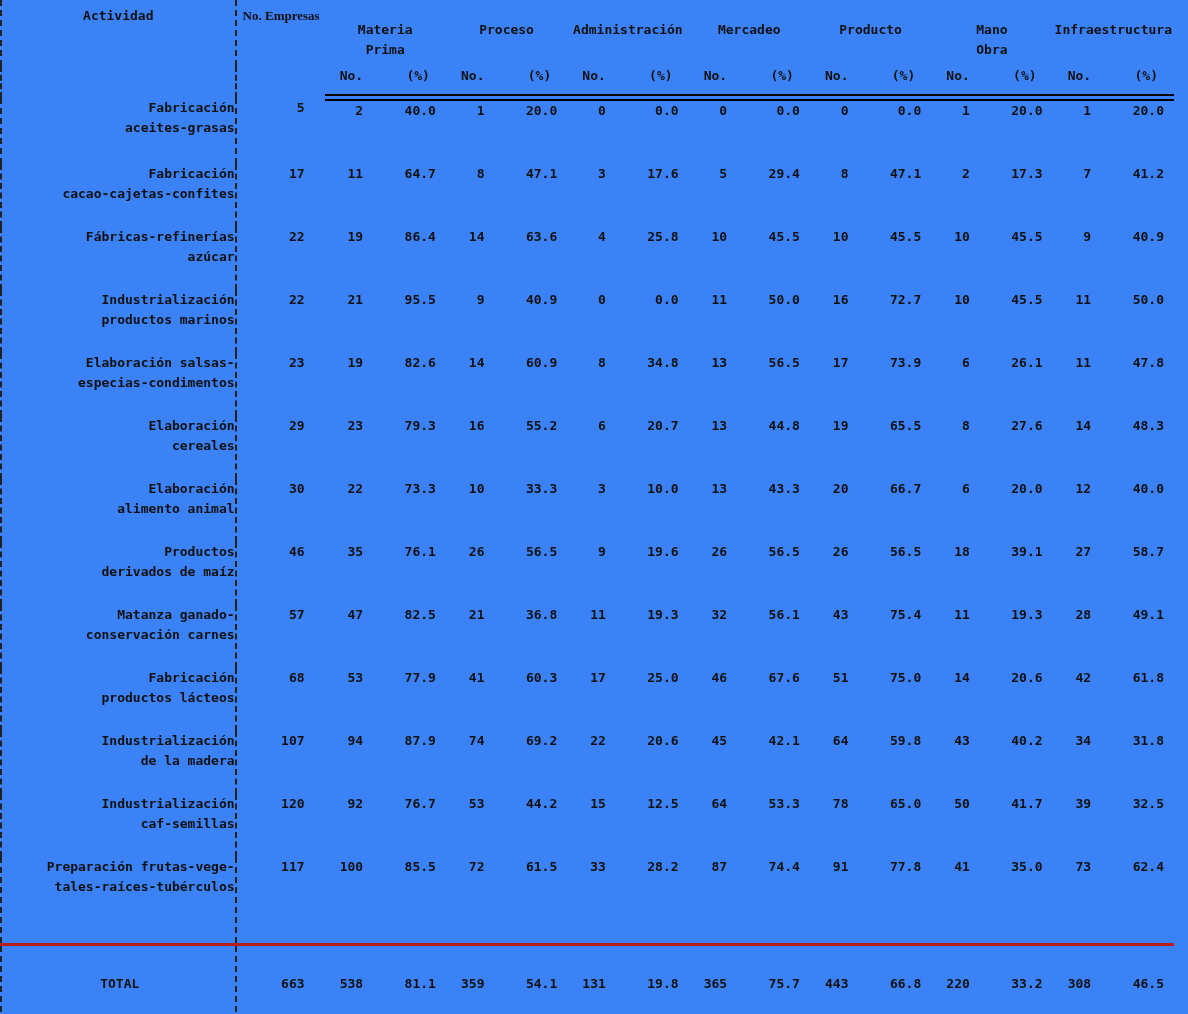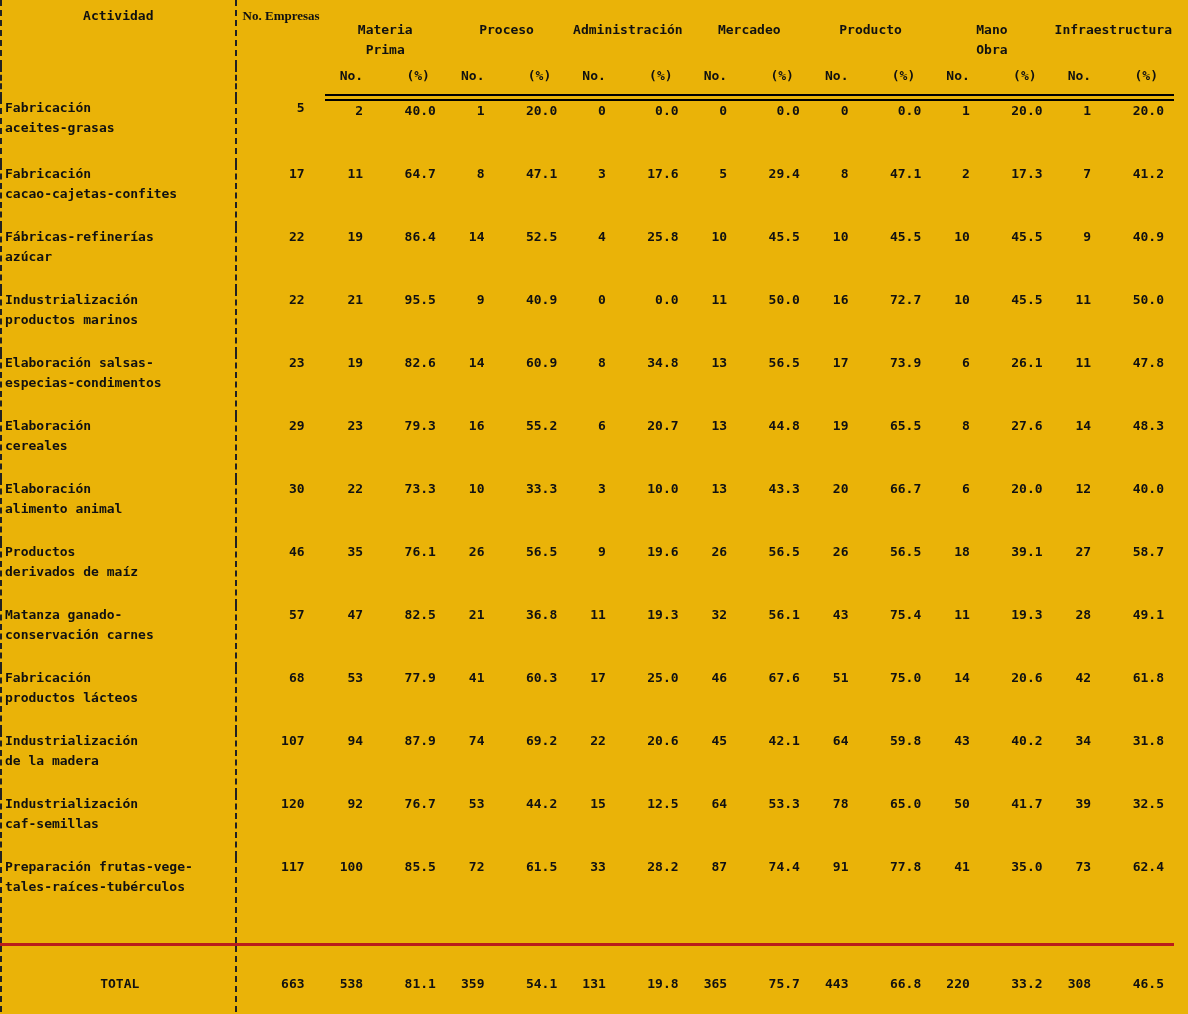--- a/index.html
+++ b/index.html
@@ -1,17 +1,17 @@
 <!DOCTYPE html>
 <html><head>
 <meta charset="utf-8">
 <style>
   html,body{margin:0;padding:0;background:#e9e9e6;}
   .page{
-    width:1188px;height:1014px;background:#eab308;color:#111;
+    width:1188px;height:1014px;background:#3b82f6;color:#111;
     font-family:"DejaVu Sans Mono","Liberation Mono",monospace;
     font-weight:700;font-size:13px;line-height:20px;
     overflow:hidden;position:relative;
     -webkit-font-smoothing:none;
   }
   table{border-collapse:collapse;table-layout:fixed;width:1174px;margin:0;}
   col.c-act{width:232px;}
   col.c-emp{width:88px;}
   col.c-no{width:52px;}
   col.c-pct{width:68px;}
@@ -19,21 +19,21 @@
   thead th{text-align:center;}
   th.act-h{text-align:center;vertical-align:top;padding-top:6px;
     border-left:2px dashed #222;border-right:2px dashed #222;}
   th.emp-h{text-align:left;vertical-align:top;padding-top:6px;padding-left:6px;white-space:nowrap;font-family:Liberation Serif, serif;}
   th.group-h{white-space:pre-line;vertical-align:top;padding-top:20px;height:46px;}
   tr.sub-row th{vertical-align:top;height:28px;}
   tr.sub-row th.sub-no{text-align:right;padding-right:14px;}
   tr.sub-row th.sub-pct{text-align:right;padding-right:16px;}
   thead tr.sub-row th, thead tr.sub-row th.act-h{border-bottom:7px double #000;}
   tbody td{height:63px;}
-  td.act{border-left:2px dashed #222;border-right:2px dashed #222;padding-left:3px;}
+  td.act{border-left:2px dashed #222;border-right:2px dashed #222;padding-left:3px;text-align:right;}
   td.act .l1,.act .l2{display:block;white-space:nowrap;}
   td.num{text-align:right;padding-right:14px;white-space:nowrap;}
   td.pct{text-align:right;padding-right:10px;white-space:nowrap;}
   td.emp{text-align:right;padding-right:20px;white-space:nowrap;}
   tr.total-row td{border-top:3px solid #b91c1c;padding-top:28px;height:48px;}
   tr.total-row td.act{text-align:center;border-left:2px dashed #222;border-right:2px dashed #222;}
   tbody tr:last-child td{height:86px;}
 </style>
 </head>
 <body>
@@ -134,21 +134,21 @@
         </tr>
         <tr>
           <td class="act">
             <span class="l1">Fábricas-refinerías</span>
             <span class="l2">azúcar</span>
           </td>
           <td class="emp num">22</td>
           <td class="num">19</td>
           <td class="pct">86.4</td>
           <td class="num">14</td>
-          <td class="pct">52.5</td>
+          <td class="pct">63.6</td>
           <td class="num">4</td>
           <td class="pct">25.8</td>
           <td class="num">10</td>
           <td class="pct">45.5</td>
           <td class="num">10</td>
           <td class="pct">45.5</td>
           <td class="num">10</td>
           <td class="pct">45.5</td>
           <td class="num">9</td>
           <td class="pct">40.9</td>

